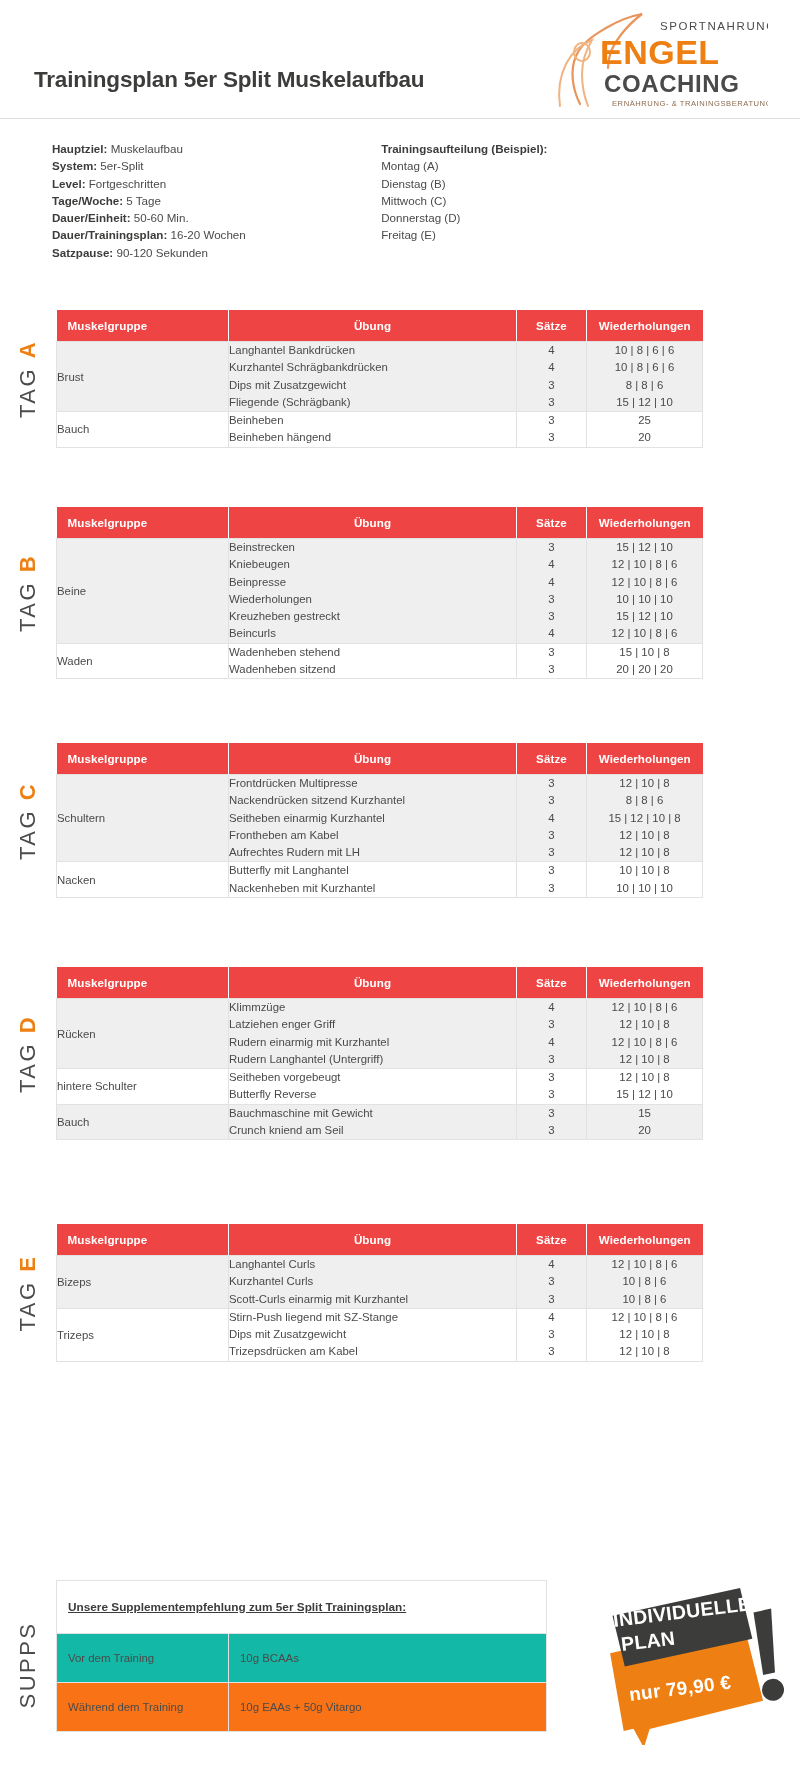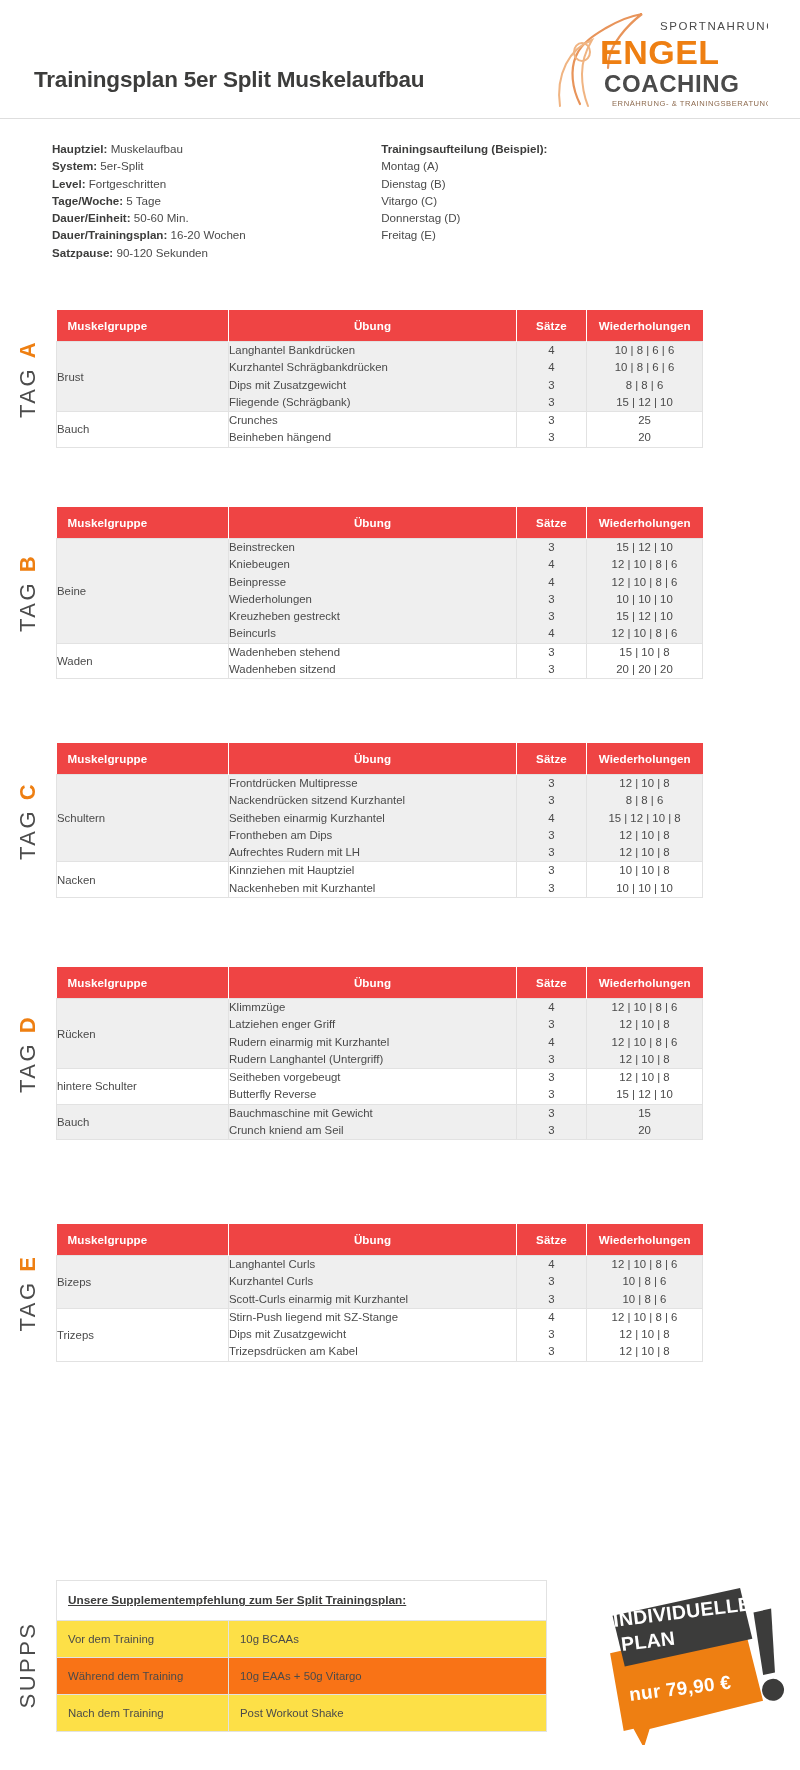--- a/index.html
+++ b/index.html
@@ -162,21 +162,21 @@
   }
   table.supps td.supps-title {
     font-weight: bold;
     color: #3c3c3b;
     text-decoration: underline;
     font-size: 11.8px;
     background: #ffffff;
   }
   .s-col-a { width: 172px; }
   .s-col-b { width: 318px; }
-  tr.sh td { background: #fde047; }
+  tr.sh td { background: #14b8a6; }
   tr.wh td { background: #f97316; }
 
   
   .sticker {
     position: absolute;
     left: 600px; top: 1585px;
     width: 190px; height: 160px;
   }
   .sticker svg { display: block; width: 100%; height: 100%; }
 </style>
@@ -208,21 +208,21 @@
       <div class="meta-line"><b>Level:</b> <span>Fortgeschritten</span></div>
       <div class="meta-line"><b>Tage/Woche:</b> <span>5 Tage</span></div>
       <div class="meta-line"><b>Dauer/Einheit:</b> <span>50-60 Min.</span></div>
       <div class="meta-line"><b>Dauer/Trainingsplan:</b> <span>16-20 Wochen</span></div>
       <div class="meta-line"><b>Satzpause:</b> <span>90-120 Sekunden</span></div>
     </div>
   <div class="meta-col right">
       <div class="meta-line meta-head">Trainingsaufteilung (Beispiel):</div>
       <div class="meta-line">Montag (A)</div>
       <div class="meta-line">Dienstag (B)</div>
-      <div class="meta-line">Vitargo (C)</div>
+      <div class="meta-line">Mittwoch (C)</div>
       <div class="meta-line">Donnerstag (D)</div>
       <div class="meta-line">Freitag (E)</div>
     </div>
 </div>
 
 <div id="days-host">
     <div class="day-block" style="top: 310px;">
       <div class="day-tab">
         <div class="day-tab-text"><span>TAG </span><span class="letter">A</span></div>
       </div>
@@ -266,21 +266,21 @@
                 <div class="ln reps">10 |  8 |  6 | 6</div>
                 <div class="ln reps"> 8 |  8 | 6</div>
                 <div class="ln reps">15 | 12 | 10</div>
               </div>
             </td>
           </tr>
           <tr class="grp-row plain">
             <td class="c-muscle">Bauch</td>
             <td class="c-ex">
               <div class="stack">
-                <div class="ln">Crunches</div>
+                <div class="ln">Beinheben</div>
                 <div class="ln">Beinheben hängend</div>
               </div>
             </td>
             <td class="c-sets">
               <div class="stack">
                 <div class="ln">3</div>
                 <div class="ln">3</div>
               </div>
             </td>
             <td class="c-reps">
@@ -390,21 +390,21 @@
           </tr>
         </thead>
         <tbody>
           <tr class="grp-row shade">
             <td class="c-muscle">Schultern</td>
             <td class="c-ex">
               <div class="stack">
                 <div class="ln">Frontdrücken Multipresse</div>
                 <div class="ln">Nackendrücken sitzend Kurzhantel</div>
                 <div class="ln">Seitheben einarmig Kurzhantel</div>
-                <div class="ln">Frontheben am Dips</div>
+                <div class="ln">Frontheben am Kabel</div>
                 <div class="ln">Aufrechtes Rudern mit LH</div>
               </div>
             </td>
             <td class="c-sets">
               <div class="stack">
                 <div class="ln">3</div>
                 <div class="ln">3</div>
                 <div class="ln">4</div>
                 <div class="ln">3</div>
                 <div class="ln">3</div>
@@ -417,21 +417,21 @@
                 <div class="ln reps">15 | 12 | 10 | 8</div>
                 <div class="ln reps">12 | 10 |  8</div>
                 <div class="ln reps">12 | 10 |  8</div>
               </div>
             </td>
           </tr>
           <tr class="grp-row plain">
             <td class="c-muscle">Nacken</td>
             <td class="c-ex">
               <div class="stack">
-                <div class="ln">Kinnziehen mit Hauptziel</div>
+                <div class="ln">Butterfly mit Langhantel</div>
                 <div class="ln">Nackenheben mit Kurzhantel</div>
               </div>
             </td>
             <td class="c-sets">
               <div class="stack">
                 <div class="ln">3</div>
                 <div class="ln">3</div>
               </div>
             </td>
             <td class="c-reps">
@@ -623,24 +623,20 @@
           <td colspan="2" class="supps-title">Unsere Supplementempfehlung zum 5er Split Trainingsplan:</td>
         </tr>
         <tr class="sh">
           <td>Vor dem Training</td>
           <td>10g BCAAs</td>
         </tr>
         <tr class="wh">
           <td>Während dem Training</td>
           <td>10g EAAs + 50g Vitargo</td>
         </tr>
-        <tr class="sh">
-          <td>Nach dem Training</td>
-          <td>Post Workout Shake</td>
-        </tr>
       </tbody>
   </table>
 </div>
 
 <div class="sticker">
   <svg viewBox="0 0 190 160" xmlns="http://www.w3.org/2000/svg">
 
     <g transform="rotate(-7 95 95)">
       <path d="M14 58 L150 44 L160 124 L44 138 L36 156 L28 136 L18 137 Z" fill="#ee7f12"></path>
     </g>

